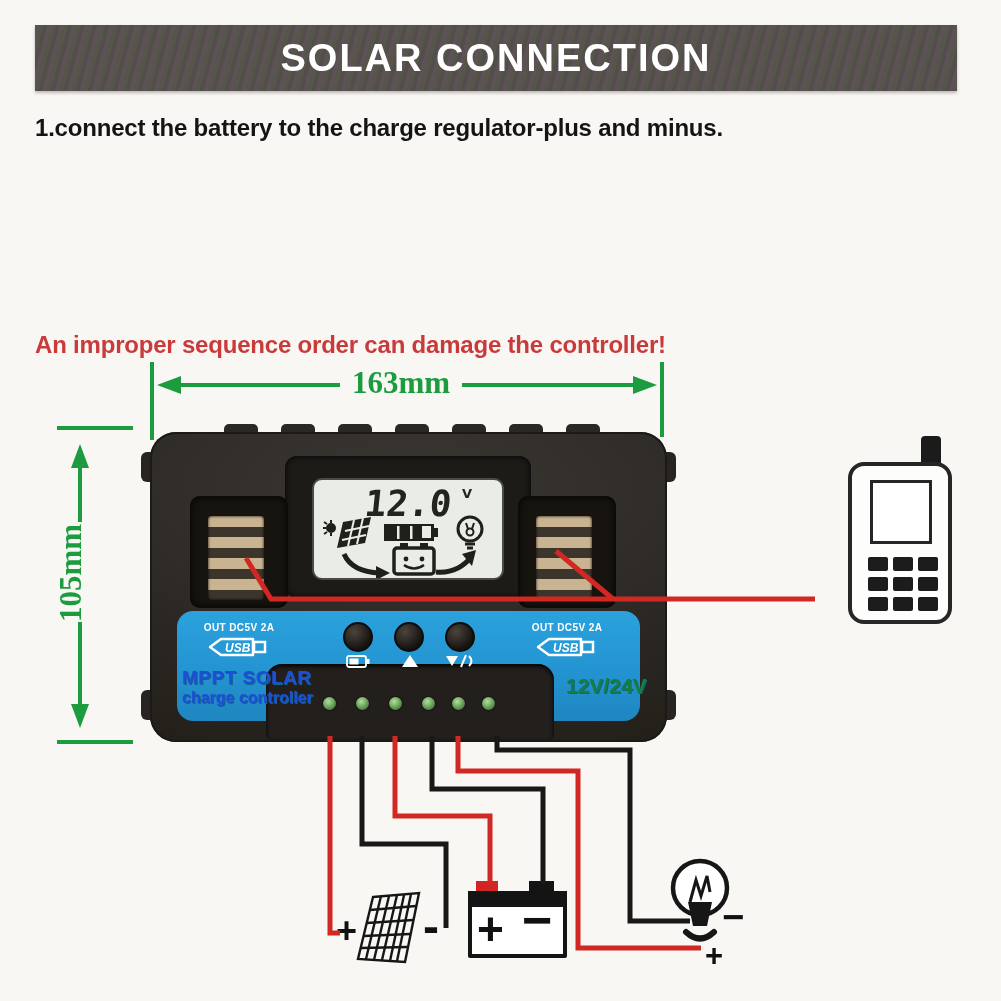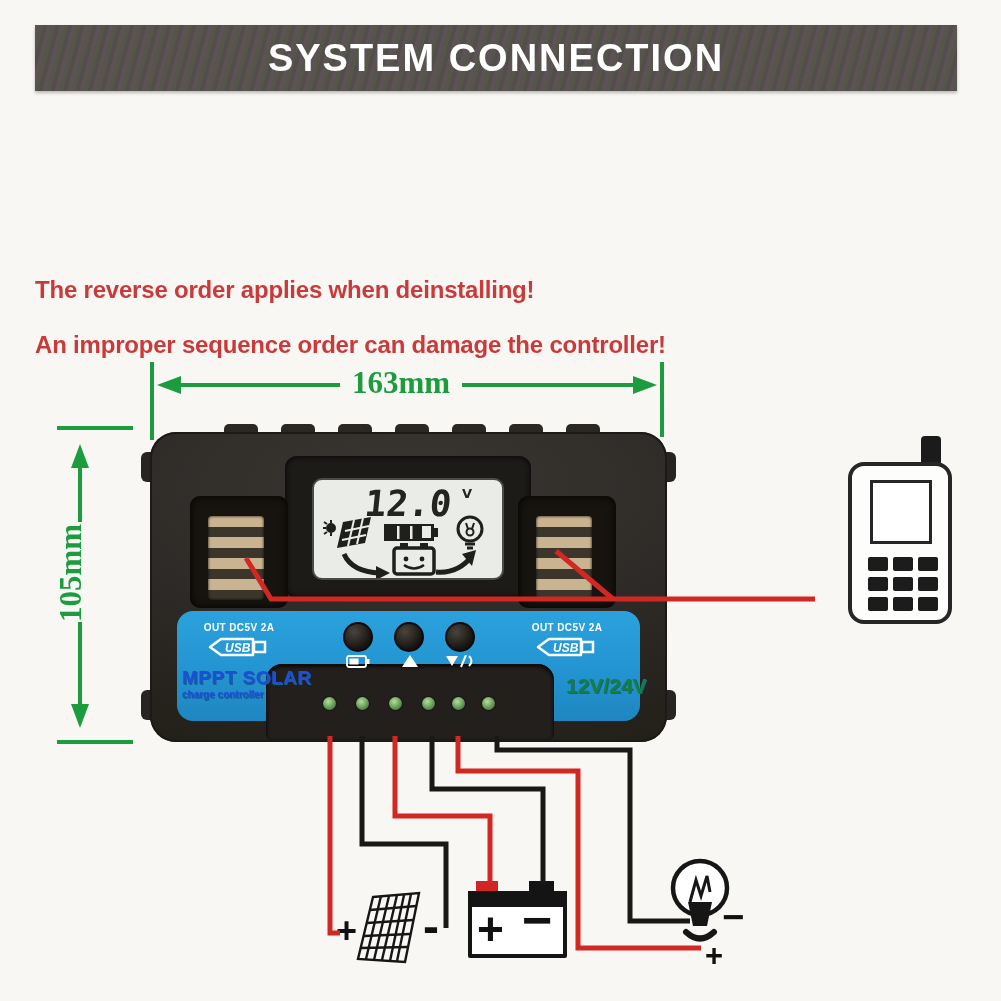--- a/index.html
+++ b/index.html
@@ -86,21 +86,21 @@
   .btn-icon{position:absolute; top:655px;}
   .usb-label{
     position:absolute; width:98px; text-align:center; color:#fff;
     font-size:10px; font-weight:bold; letter-spacing:.4px; white-space:nowrap;
   }
   .usb-logo{
     position:absolute; width:64px; height:24px; color:#fff;
   }
   .brand{position:absolute; left:182px; top:668px; color:#1d4ed8; line-height:1;}
   .brand-l1{font-size:19px; font-weight:bold; letter-spacing:.5px; text-shadow:1px 1px 0 #14628e;}
-  .brand-l2{font-size:10px; font-weight:bold; margin-top:3px; text-shadow:1px 1px 0 #14628e;}
+  .brand-l2{font-size:16px; font-weight:bold; margin-top:3px; text-shadow:1px 1px 0 #14628e;}
   .rating{
     position:absolute; left:566px; top:674px; color:#15803d; font-size:21px; font-weight:bold;
     text-shadow:1px 1px 0 #14628e;
   }
   
   .phone-antenna{position:absolute; left:921px; top:436px; width:20px; height:32px; background:#1b1b1b; border-radius:4px 4px 0 0;}
   .phone-body{
     position:absolute; left:848px; top:462px; width:104px; height:162px;
     background:#fdfdfc; border:4px solid #262626; border-radius:16px; box-sizing:border-box;
   }
@@ -126,25 +126,25 @@
   .lamp-minus{left:722px; top:898px; font-size:38px;}
   .lamp-plus{left:705px; top:940px; font-size:31px;}
   .overlay{position:absolute; left:0; top:0; pointer-events:none;}
 </style>
 </head>
 <body>
 
 <div class="page">
 
   <div class="banner">
-    <span class="banner-title">SYSTEM CONNECTION</span>
+    <span class="banner-title">SOLAR CONNECTION</span>
   </div>
 
-
-  <div class="warning warn1">The reverse order applies when deinstalling!</div>
+  <div class="step step1">1.connect the battery to the charge regulator-plus and minus.</div>
+
   <div class="warning warn2">An improper sequence order can damage the controller!</div>
 
   <div class="dim-label dim-w">163mm</div>
   <div class="dim-label dim-h">105mm</div>
 
   <svg class="overlay" width="1001" height="1001">
     <g stroke="#1d9b3f" stroke-width="4" fill="#1d9b3f">
       <line x1="152" y1="362" x2="152" y2="440"></line>
       <line x1="662" y1="362" x2="662" y2="437"></line>
       <line x1="170" y1="385" x2="340" y2="385"></line>

